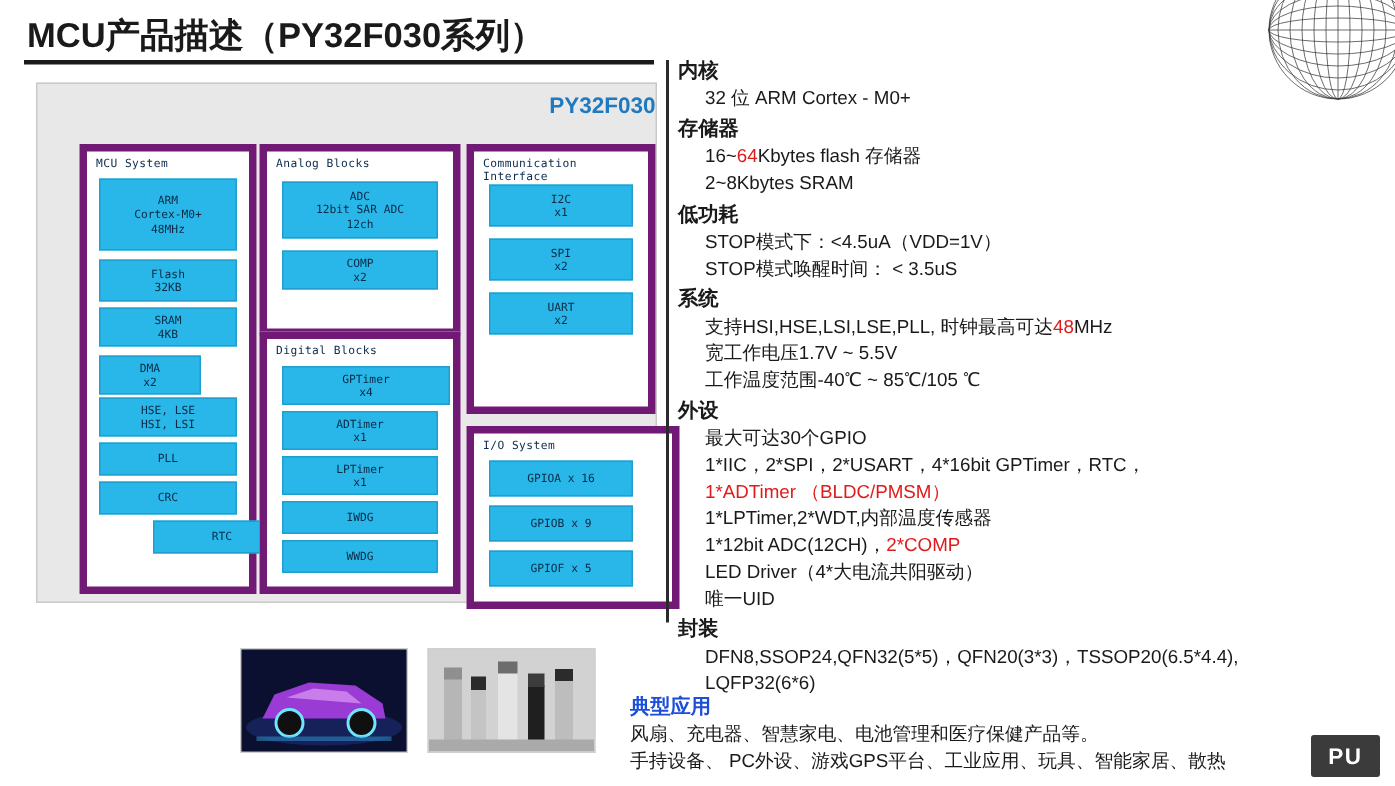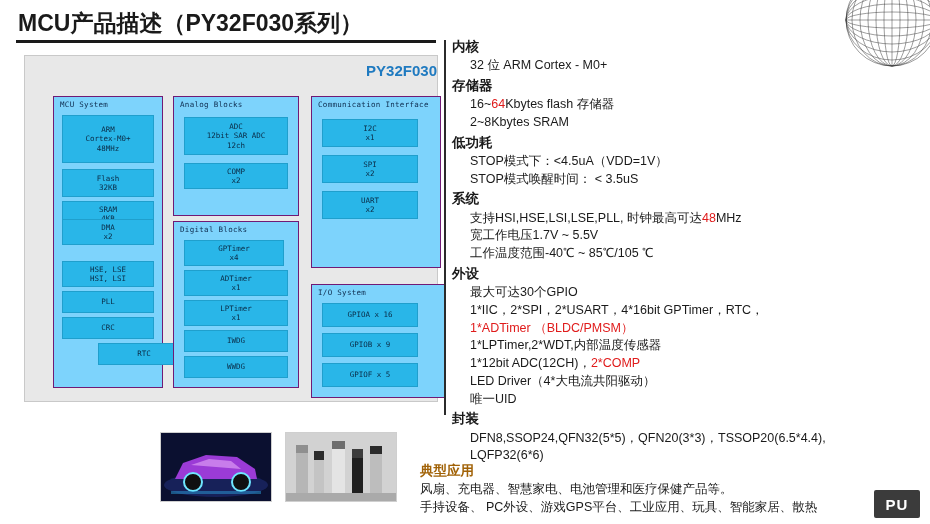--- a/index.html
+++ b/index.html
@@ -67,22 +67,22 @@
     top: 6px;
     left: 0;
     width: 100%;
     text-align: right;
     color: #1f7ac0;
     font-weight: bold;
     font-size: 15px;
   }
   .group {
     position: absolute;
-    background: #7dd3fc;
-    border: 1px solid #701a75;
+    background: #ffffff;
+    border: 5px solid #701a75;
   }
   .group-label {
     position: absolute;
     left: 6px;
     top: 3px;
     font-size: 7.5px;
     color: #0d2b4e;
     font-family: "DejaVu Sans Mono", monospace;
     letter-spacing: .3px;
   }
@@ -146,21 +146,21 @@
   
   .apps {
     position: absolute;
     left: 420px;
     top: 462px;
     width: 500px;
   }
   .apps-head {
     font-weight: bold;
     font-size: 13.5px;
-    color: #a16207;
+    color: #1d4ed8;
     line-height: 1.35;
   }
   .apps-body {
     font-size: 12.5px;
     color: #1a1a1a;
     line-height: 1.45;
   }
 
   
   .logo {
@@ -220,51 +220,51 @@
 
     <div class="group" style="left:28px; top:40px; width:108px; height:290px;">
       <div class="group-label">MCU System</div>
       <div class="cell" style="left:8px; top:18px; width:92px; height:48px;">ARM
 Cortex-M0+
 48MHz</div>
       <div class="cell" style="left:8px; top:72px; width:92px; height:28px;">Flash
 32KB</div>
       <div class="cell" style="left:8px; top:104px; width:92px; height:26px;">SRAM
 4KB</div>
-      <div class="cell" style="left:8px; top:122px; width:92px; height:26px;">DMA
+      <div class="cell" style="left:8px; top:136px; width:68px; height:26px;">DMA
 x2</div>
       <div class="cell" style="left:8px; top:164px; width:92px; height:26px;">HSE, LSE
 HSI, LSI</div>
       <div class="cell" style="left:8px; top:194px; width:92px; height:22px;">PLL</div>
       <div class="cell" style="left:8px; top:220px; width:92px; height:22px;">CRC</div>
       <div class="cell" style="left:8px; top:246px; width:92px; height:22px;margin-left:36px;">RTC</div>
     </div>
 
     <div class="group" style="left:148px; top:40px; width:124px; height:118px;">
       <div class="group-label">Analog Blocks</div>
       <div class="cell" style="left:10px; top:20px; width:104px; height:38px;">ADC
 12bit SAR ADC
 12ch</div>
       <div class="cell" style="left:10px; top:66px; width:104px; height:26px;">COMP
 x2</div>
     </div>
 
     <div class="group" style="left:148px; top:165px; width:124px; height:165px;">
       <div class="group-label">Digital Blocks</div>
-      <div class="cell" style="left:10px; top:18px; width:100px; height:26px;">GPTimer
+      <div class="cell" style="left:10px; top:18px; width:112px; height:26px;">GPTimer
 x4</div>
       <div class="cell" style="left:10px; top:48px; width:104px; height:26px;">ADTimer
 x1</div>
       <div class="cell" style="left:10px; top:78px; width:104px; height:26px;">LPTimer
 x1</div>
       <div class="cell" style="left:10px; top:108px; width:104px; height:22px;">IWDG</div>
       <div class="cell" style="left:10px; top:134px; width:104px; height:22px;">WWDG</div>
     </div>
 
-    <div class="group" style="left:286px; top:40px; width:116px; height:170px;padding-left:12px;">
+    <div class="group" style="left:286px; top:40px; width:116px; height:170px;">
       <div class="group-label">Communication Interface</div>
       <div class="cell" style="left:10px; top:22px; width:96px; height:28px;">I2C
 x1</div>
       <div class="cell" style="left:10px; top:58px; width:96px; height:28px;">SPI
 x2</div>
       <div class="cell" style="left:10px; top:94px; width:96px; height:28px;">UART
 x2</div>
     </div>
 
     <div class="group" style="left:286px; top:228px; width:116px; height:112px;padding-left:16px;">

